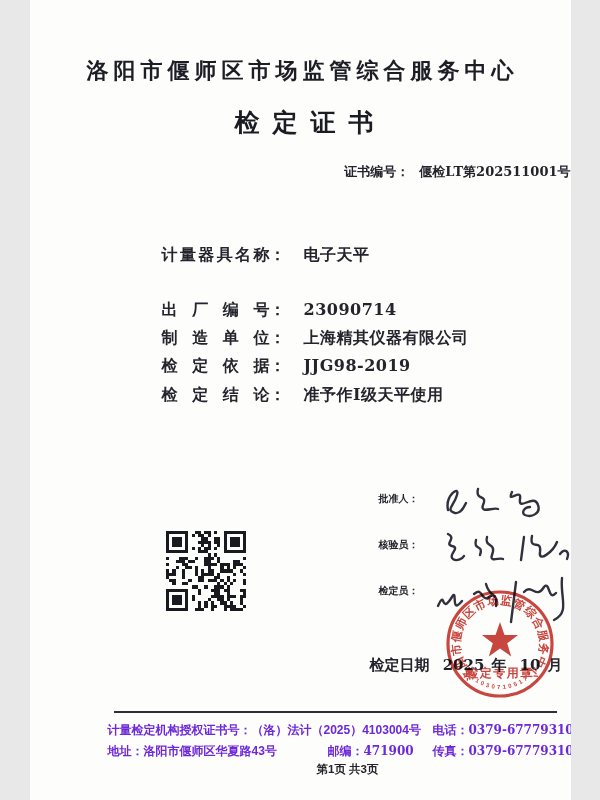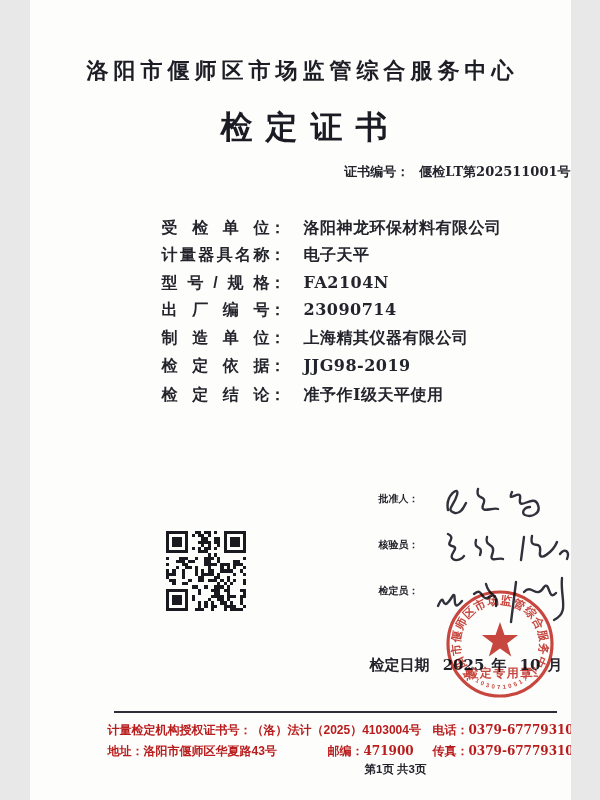--- a/index.html
+++ b/index.html
@@ -6,66 +6,60 @@
   .page{
     position:relative; width:541px; height:800px; margin:0 auto;
     background:#fdfdfc; overflow:hidden;
     font-family:"Liberation Sans",sans-serif; color:#23232b;
   }
   .abs{position:absolute; white-space:nowrap;}
   
   .org-title{top:56px; left:0; width:100%; text-align:center;
     font-size:22px; font-weight:700; letter-spacing:5px; padding-left:5px; box-sizing:border-box; color:#1d1d25;}
   .doc-title{top:106px; left:0; width:100%; text-align:center;
-    font-size:32px; font-weight:700; letter-spacing:13px; padding-left:21px; box-sizing:border-box; color:#1b1b23;}
+    font-size:25px; font-weight:700; letter-spacing:13px; padding-left:21px; box-sizing:border-box; color:#1b1b23;}
   .cert-line{top:163px; left:0; width:100%; text-align:right; font-size:13px; font-weight:700;}
   .cert-line .v{font-family:"DejaVu Serif",serif; margin-left:10px;}
   
   .frow{left:132px; font-size:16px; font-weight:700; color:#24242c;}
   .jl{display:inline-block; width:108px; text-align:justify; text-align-last:justify; text-justify:inter-ideograph;}
   .fval{margin-left:18px; font-family:"DejaVu Serif","Liberation Serif",serif; letter-spacing:.5px;}
   
   .sigrow-label{left:349px; font-size:10px; font-weight:700;}
   .sig{stroke:#20202c; stroke-width:2.4; fill:none; stroke-linecap:round; stroke-linejoin:round; opacity:.92;}
   
   .daterow{left:340px; font-size:15px; font-weight:700;}
   .daterow .num{font-family:"DejaVu Serif",serif; margin:0 7px 0 9px;}
   .daterow .num:first-of-type{margin-left:10px;}
   
   .divider{top:711px; left:84px; width:443px; border-top:2px solid #2e2e36;}
-  .foot{font-size:12px; font-weight:700; color:#b91c1c; font-family:"DejaVu Serif","Liberation Serif",serif;}
+  .foot{font-size:12px; font-weight:700; color:#6d28d9; font-family:"DejaVu Serif","Liberation Serif",serif;}
   .f-cjk{font-family:"Liberation Sans",sans-serif;}
-  .page-info{top:762px; left:287px; font-size:11.5px; font-weight:700;margin-left:48px;}
+  .page-info{top:762px; left:287px; font-size:11.5px; font-weight:700;}
   
   .qr{position:absolute; left:134px; top:531px; width:84px; height:80px; fill:#191920; shape-rendering:crispEdges;}
   
   .seal{position:absolute; mix-blend-mode:multiply;}
   .seal-main{left:405px; top:579px; opacity:.9;}
   .seal-edge{left:552px; top:330px; opacity:.8; transform:rotate(-8deg);}
   .seal text{fill:#c3332b; font-weight:700; font-family:"Liberation Sans",sans-serif;}
 </style>
 </head>
 <body>
 
 <div class="page">
 
   <div class="abs org-title">洛阳市偃师区市场监管综合服务中心</div>
   <div class="abs doc-title">检定证书</div>
   <div class="abs cert-line">
     <span>证书编号</span><span>：</span><span class="v">偃检LT第202511001号</span>
   </div>
 
-  <div class="abs frow" style="top:218px">
-    <span class="jl">受检单位</span><span>：</span><span class="fval">洛阳神龙环保材料有限公司</span>
-  </div>
   <div class="abs frow" style="top:245px">
     <span class="jl">计量器具名称</span><span>：</span><span class="fval">电子天平</span>
-  </div>
-  <div class="abs frow" style="top:273px">
-    <span class="jl">型号/规格</span><span>：</span><span class="fval">FA2104N</span>
   </div>
   <div class="abs frow" style="top:300px">
     <span class="jl">出厂编号</span><span>：</span><span class="fval">23090714</span>
   </div>
   <div class="abs frow" style="top:328px">
     <span class="jl">制造单位</span><span>：</span><span class="fval">上海精其仪器有限公司</span>
   </div>
   <div class="abs frow" style="top:356px">
     <span class="jl">检定依据</span><span>：</span><span class="fval">JJG98-2019</span>
   </div>

